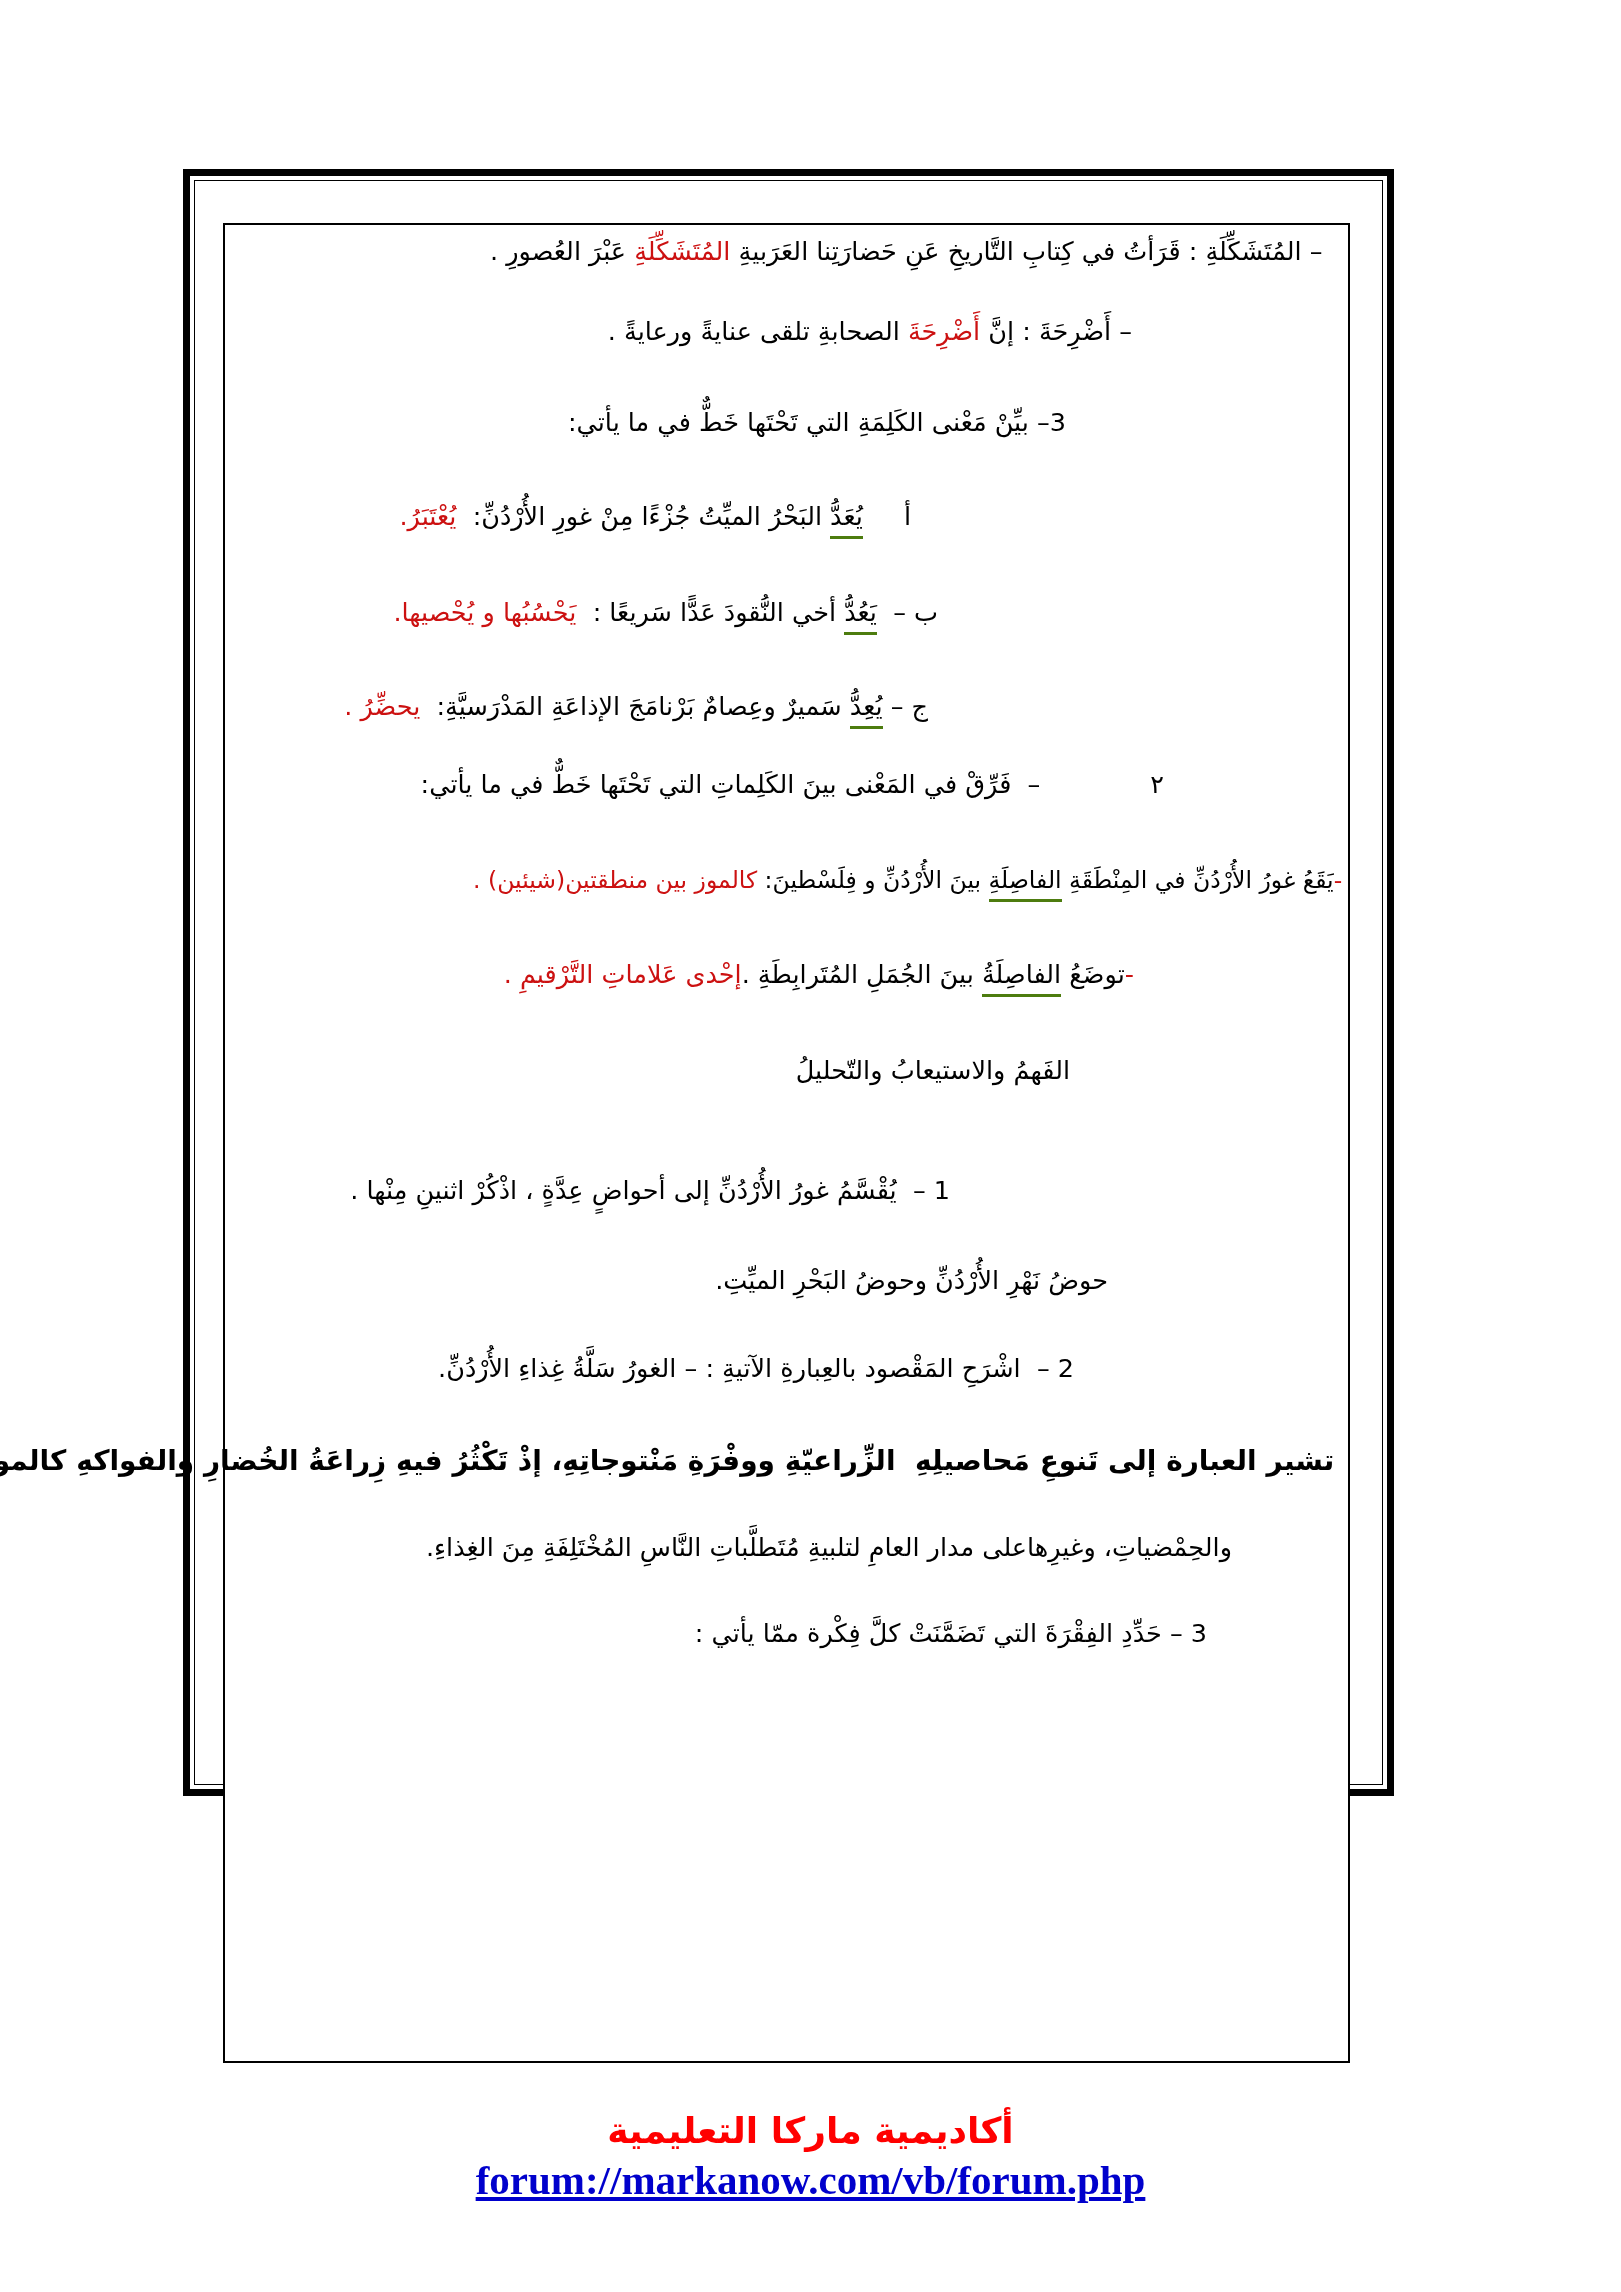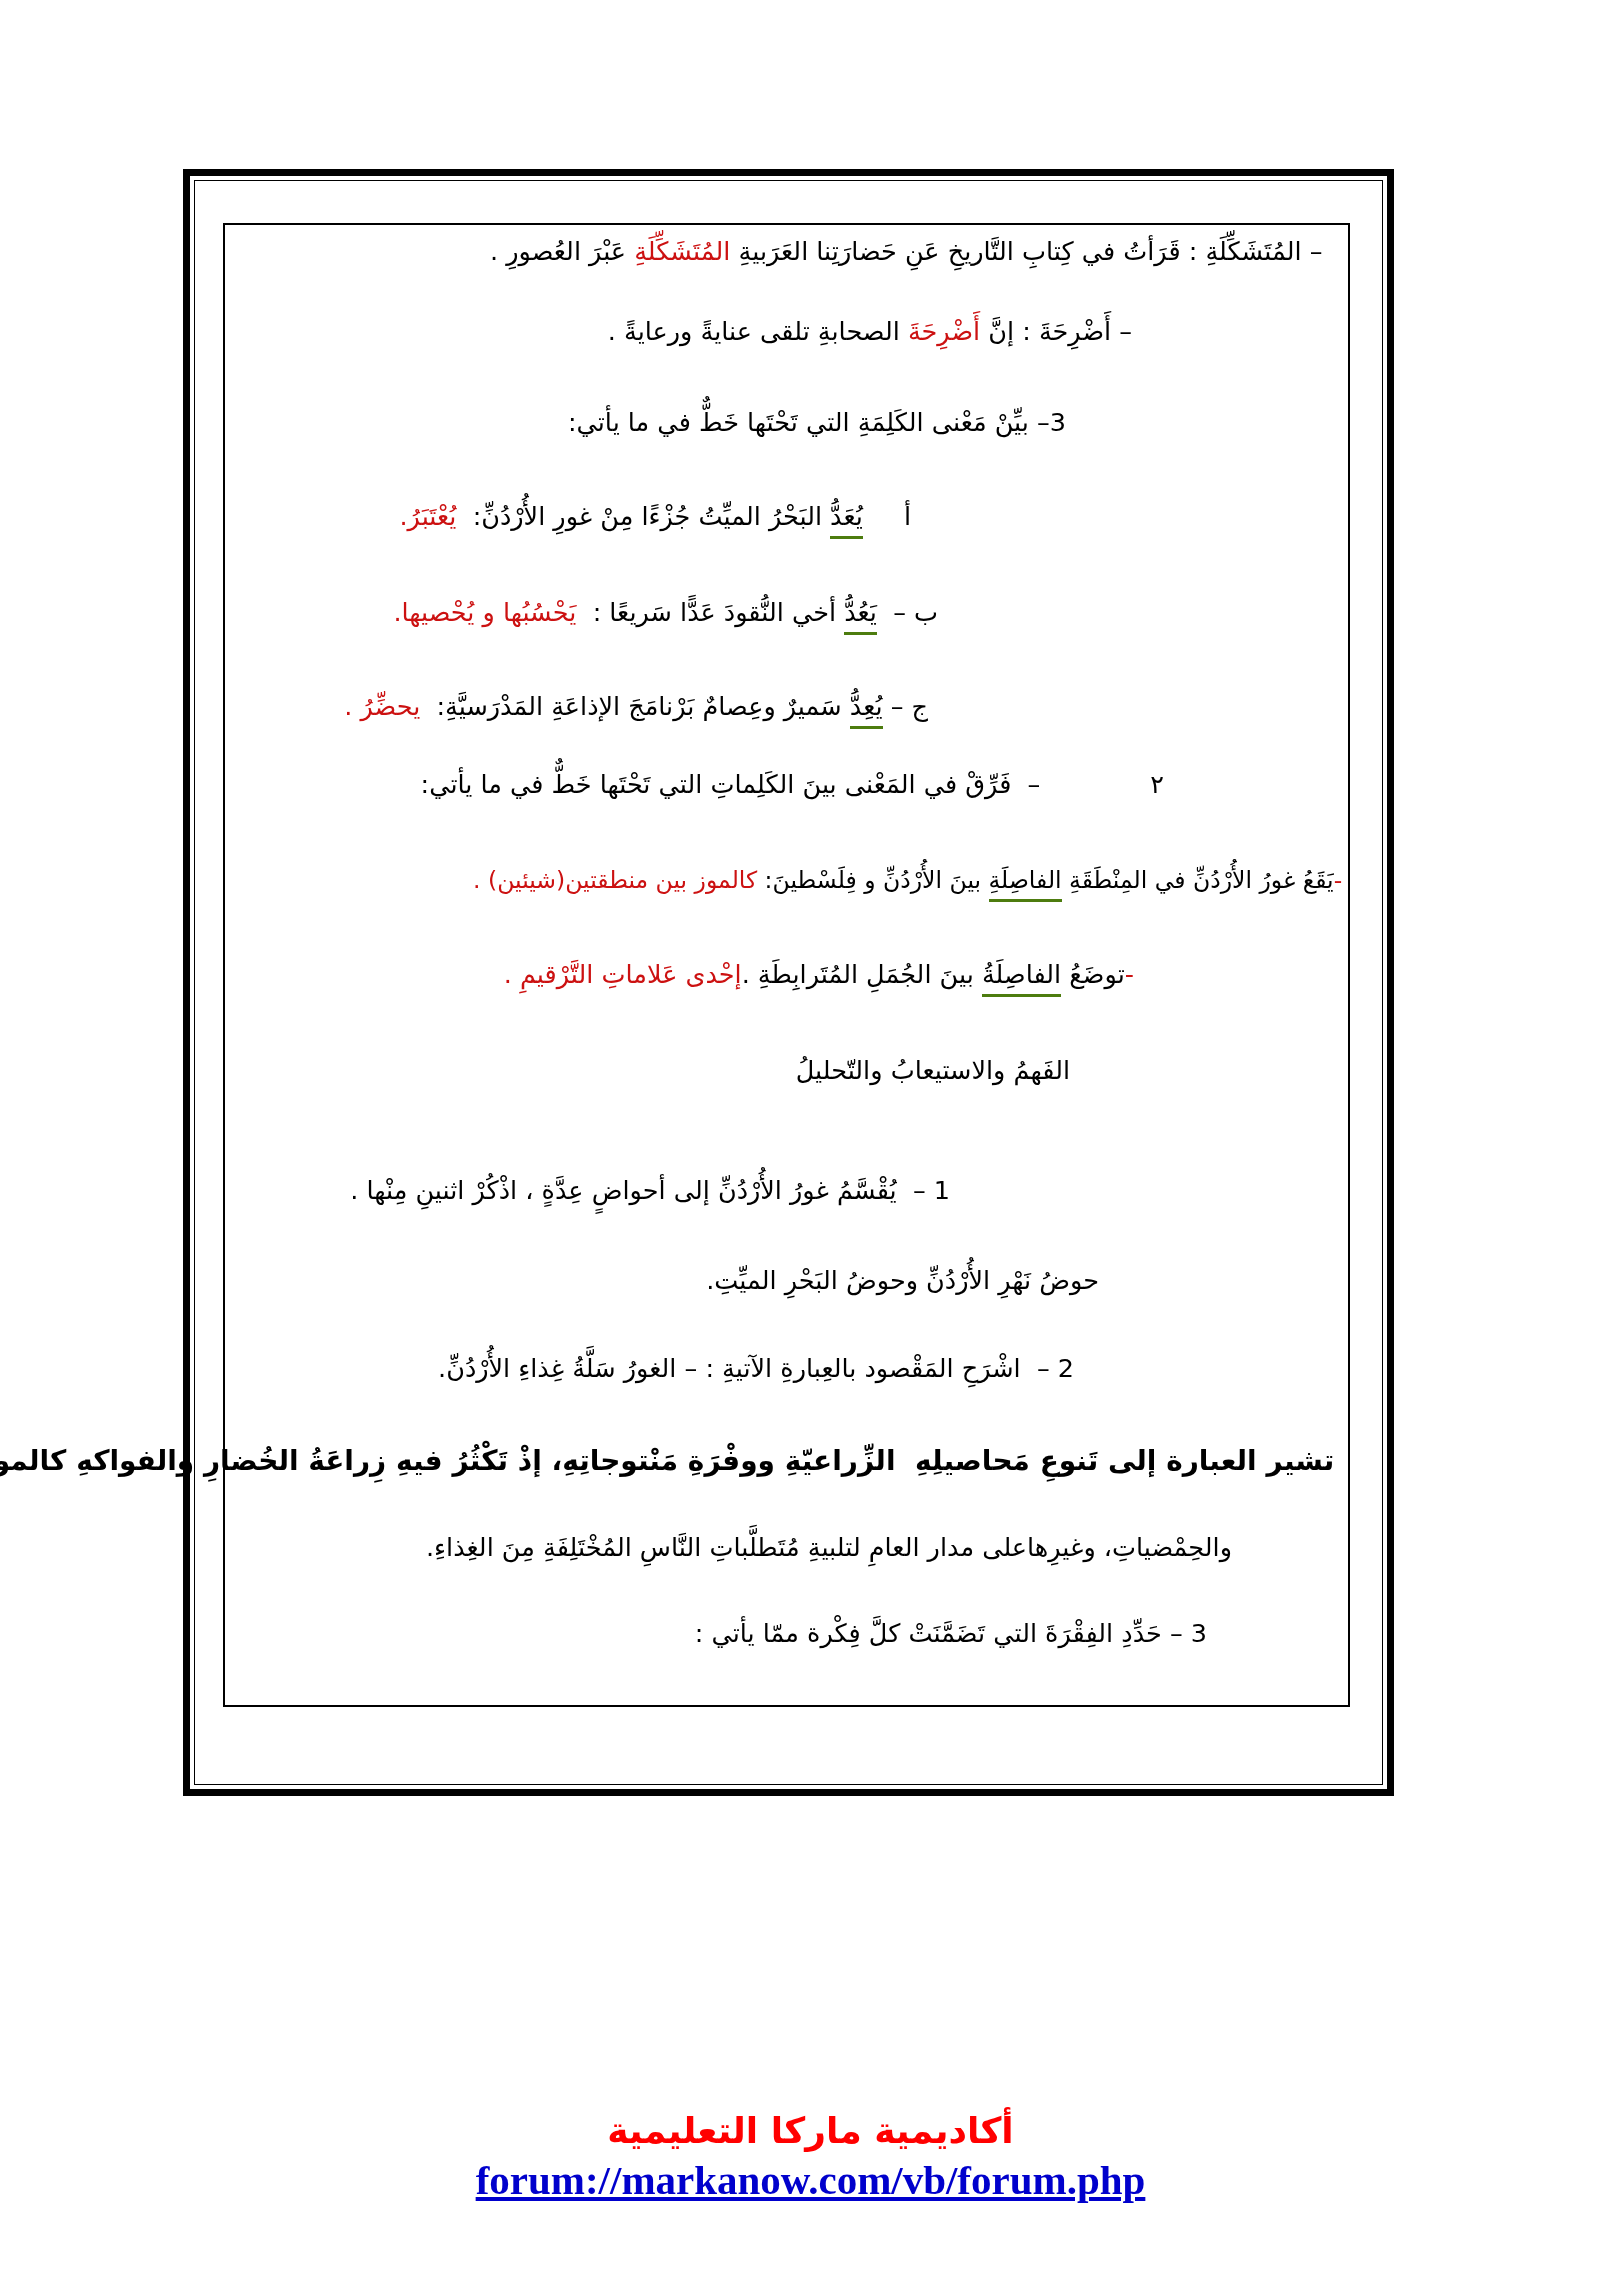--- a/index.html
+++ b/index.html
@@ -16,21 +16,21 @@
   .frame{
     position:absolute;left:183px;top:169px;width:1211px;height:1627px;
     border:7.8px solid #000;box-sizing:border-box;background:#fff;
   }
   .frame-inner{
     position:absolute;inset:3.9px;border:1px solid #000;
   }
 
   
   .content-box{
-    position:absolute;left:223px;top:223px;width:1127px;height:1484px;
+    position:absolute;left:223px;top:223px;width:1127px;height:1840px;
     border:2px solid #000;box-sizing:border-box;background:#fff;
   }
 
   .line{
     position:absolute;direction:rtl;unicode-bidi:embed;white-space:nowrap;
     font-size:25.5px;line-height:49px;color:#000;
   }
   .seg{white-space:pre;}
   .red{color:#cc1111;}
   .u{border-bottom:3px solid #4d7c0f;padding-bottom:4.9px;}
@@ -41,21 +41,21 @@
   .ln1{top:82px;right:216px;}
   .ln2{top:173px;right:282px;}
   .ln3{top:267px;right:437px;}
   .ln4{top:363px;right:410px;margin-left:32px;}
   .ln5{top:457px;right:420px;}
   .ln6{top:535px;right:184px;}
   .ln7{top:631px;right:5.9px;font-size:23.5px;}
   .ln8{top:725px;right:214px;}
   .ln9{top:821px;right:278px;}
   .ln10{top:941px;right:398px;}
-  .ln11{top:1031px;right:249px;}
+  .ln11{top:1031px;right:240px;}
   .ln12{top:1119px;right:274px;}
   .ln13{top:1211px;right:13.7px;font-size:28px;font-weight:bold;}
   .ln14{top:1298px;right:116px;}
   .ln15{top:1384px;right:141px;}
 
   
   .footer-academy{
     position:absolute;top:2109px;left:0;width:100%;text-align:center;
     direction:rtl;color:#ff0000;font-weight:bold;font-size:36px;line-height:43px;
   }

